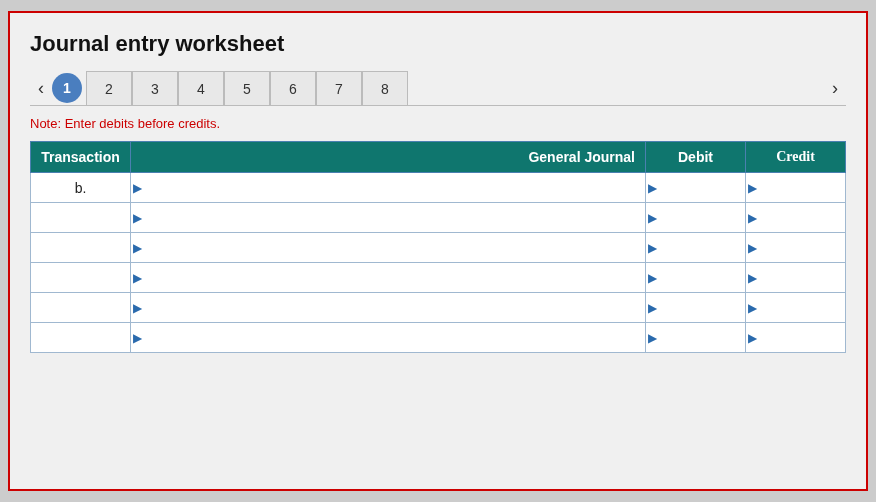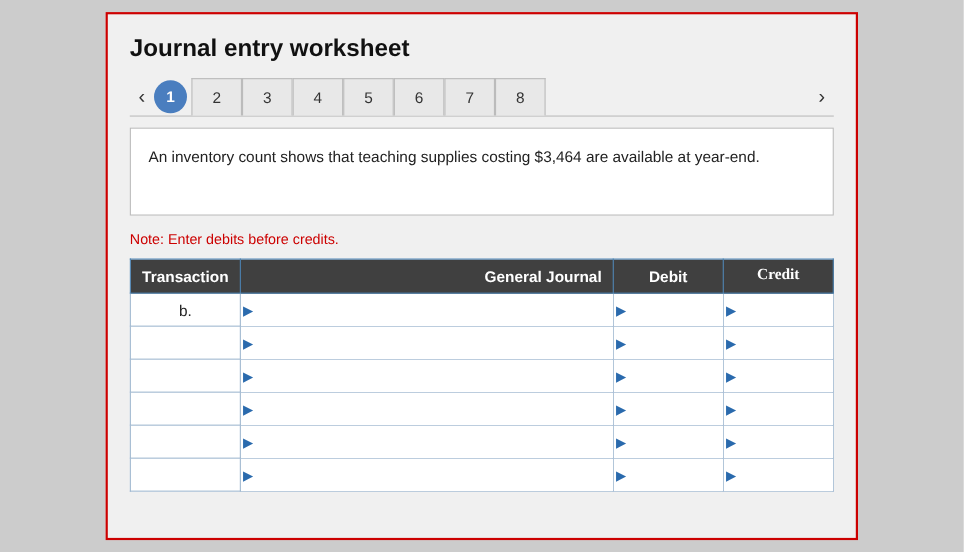--- a/index.html
+++ b/index.html
@@ -9,21 +9,21 @@
       justify-content: center;
       align-items: center;
       width: 876px;
       height: 502px;
       font-family: Arial, sans-serif;
       font-size: 14px;
     }
     .window {
       background: #f0f0f0;
       border: 2px solid #cc0000;
-      width: 684px;
+      width: 860px;
       min-height: 480px;
       padding: 18px 20px 20px 20px;
     }
     .page-title {
       font-size: 22px;
       font-weight: bold;
       margin-bottom: 14px;
       color: #111;
     }
     .nav-arrow {
@@ -89,21 +89,21 @@
       font-size: 13px;
       margin-bottom: 10px;
     }
     
     .journal-table {
       width: 100%;
       border-collapse: collapse;
       background: #fff;
     }
     .journal-table thead tr {
-      background: #404040;
+      background: #0f766e;
       color: #fff;
     }
     .journal-table th {
       border: 1px solid #4a80b0;
       padding: 7px 10px;
       text-align: center;
       font-weight: bold;
       font-size: 14px;
     }
     .journal-table th.gj-col {
@@ -160,23 +160,20 @@
       <div class="tab">3</div>
       <div class="tab">4</div>
       <div class="tab">5</div>
       <div class="tab">6</div>
       <div class="tab">7</div>
       <div class="tab">8</div>
     </div>
     <button class="nav-arrow">›</button>
   </div>
 
-  <div class="description-box">
-    <span>An inventory count shows that teaching supplies costing $3,464 are available at year-end.</span>
-  </div>
 
   <div class="note-text">Note: Enter debits before credits.</div>
 
   <table class="journal-table">
     <thead>
       <tr>
         <th class="col-transaction">Transaction</th>
         <th class="col-gj gj-col">General Journal</th>
         <th class="col-debit">Debit</th>
         <th class="col-credit">Credit</th>

